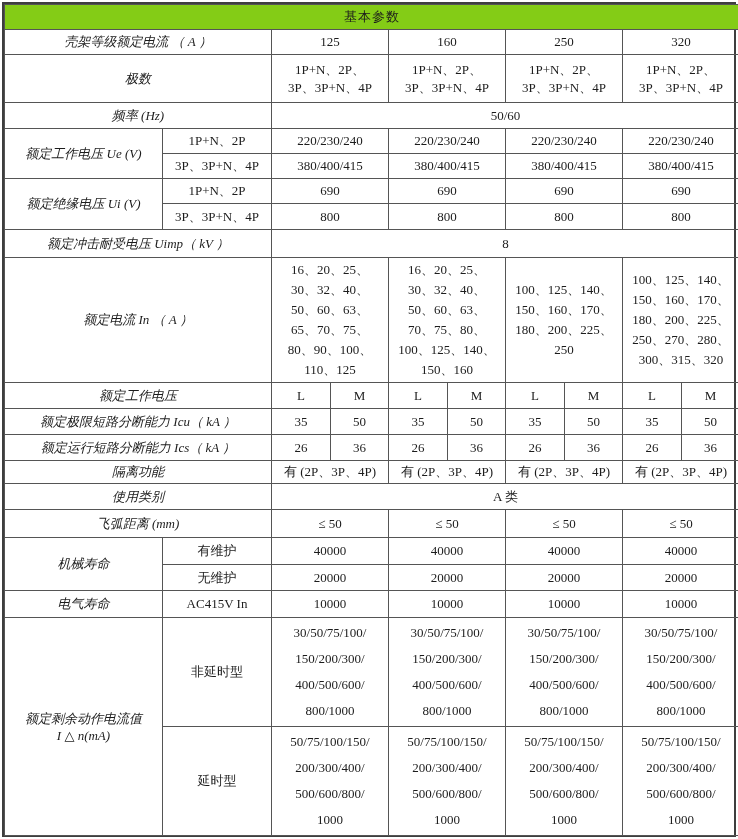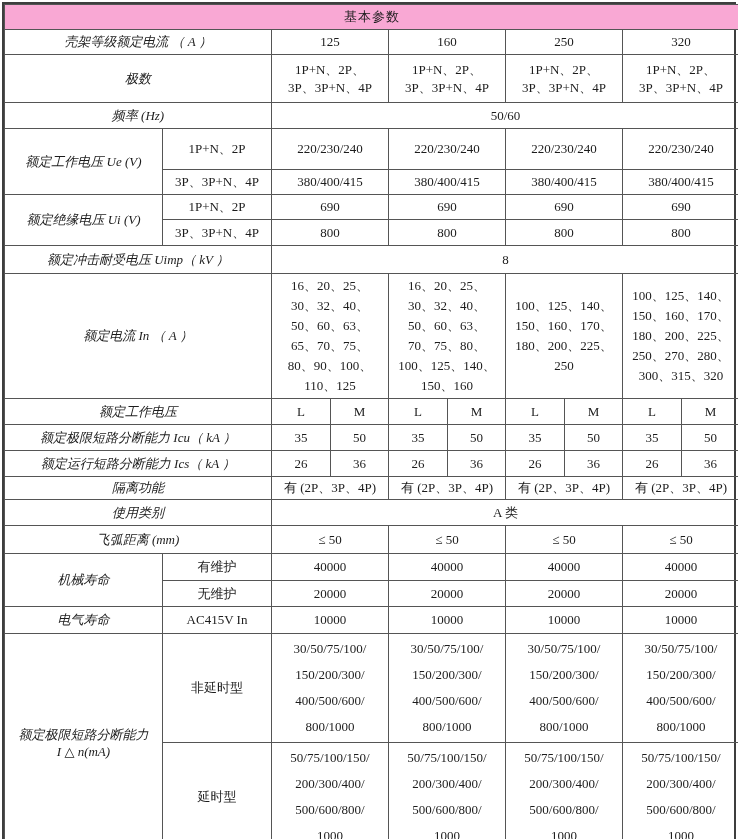--- a/index.html
+++ b/index.html
@@ -24,21 +24,21 @@
     border: 1px solid #555555;
     text-align: center;
     vertical-align: middle;
     font-size: 13px;
     font-weight: normal;
     color: #1c1c1c;
     padding: 2px 4px;
     overflow: hidden;
   }
   th.title-cell {
-    background: #f9a8d4;
+    background: #84cc16;
     color: #ffffff;
     font-size: 15px;
     letter-spacing: 1px;
     border-color: #3e3e3e;
   }
   .sub-top { border-top: 1px solid #9b9b9b !important; }
   .pre { white-space: pre-line; }
   .list-cell {
     white-space: pre-line;
     text-align: left;
@@ -92,21 +92,21 @@
 3P、3P+N、4P</td>
     <td colspan="2" class="pre">1P+N、2P、
 3P、3P+N、4P</td>
   </tr>
 
   <tr style="height:26px">
     <td colspan="2" class="label-cell">频率 (Hz)</td>
     <td colspan="8">50/60</td>
   </tr>
 
-  <tr style="height:41px">
+  <tr style="height:25px">
     <td rowspan="2" class="label-cell">额定工作电压 Ue (V)</td>
     <td>1P+N、2P</td>
     <td colspan="2">220/230/240</td>
     <td colspan="2">220/230/240</td>
     <td colspan="2">220/230/240</td>
     <td colspan="2">220/230/240</td>
   </tr>
   <tr style="height:25px">
     <td class="sub-top">3P、3P+N、4P</td>
     <td colspan="2" class="sub-top">380/400/415</td>
@@ -237,21 +237,21 @@
   <tr style="height:27px">
     <td class="label-cell">电气寿命</td>
     <td>AC415V In</td>
     <td colspan="2">10000</td>
     <td colspan="2">10000</td>
     <td colspan="2">10000</td>
     <td colspan="2">10000</td>
   </tr>
 
   <tr style="height:106px">
-    <td rowspan="2" class="label-cell pre">额定极限短路分断能力
+    <td rowspan="2" class="label-cell pre">额定剩余动作电流值
 I △ n(mA)</td>
     <td>非延时型</td>
     <td colspan="2" class="residual-cell">30/50/75/100/
 150/200/300/
 400/500/600/
 800/1000</td>
     <td colspan="2" class="residual-cell">30/50/75/100/
 150/200/300/
 400/500/600/
 800/1000</td>

